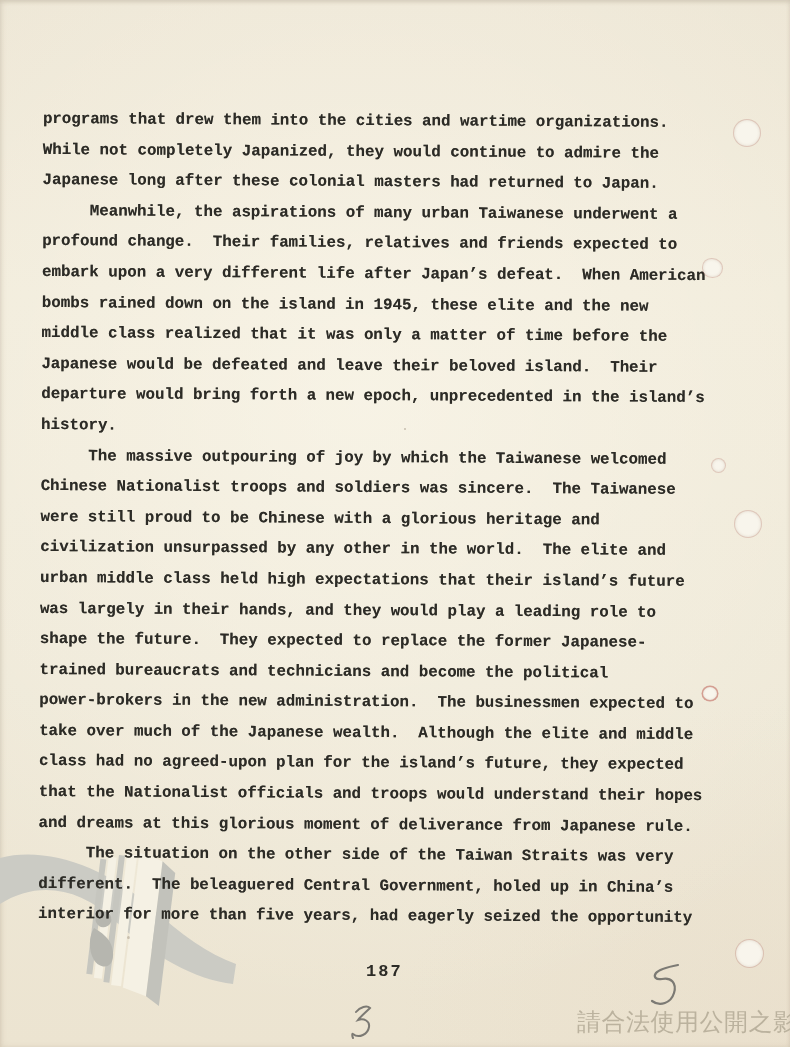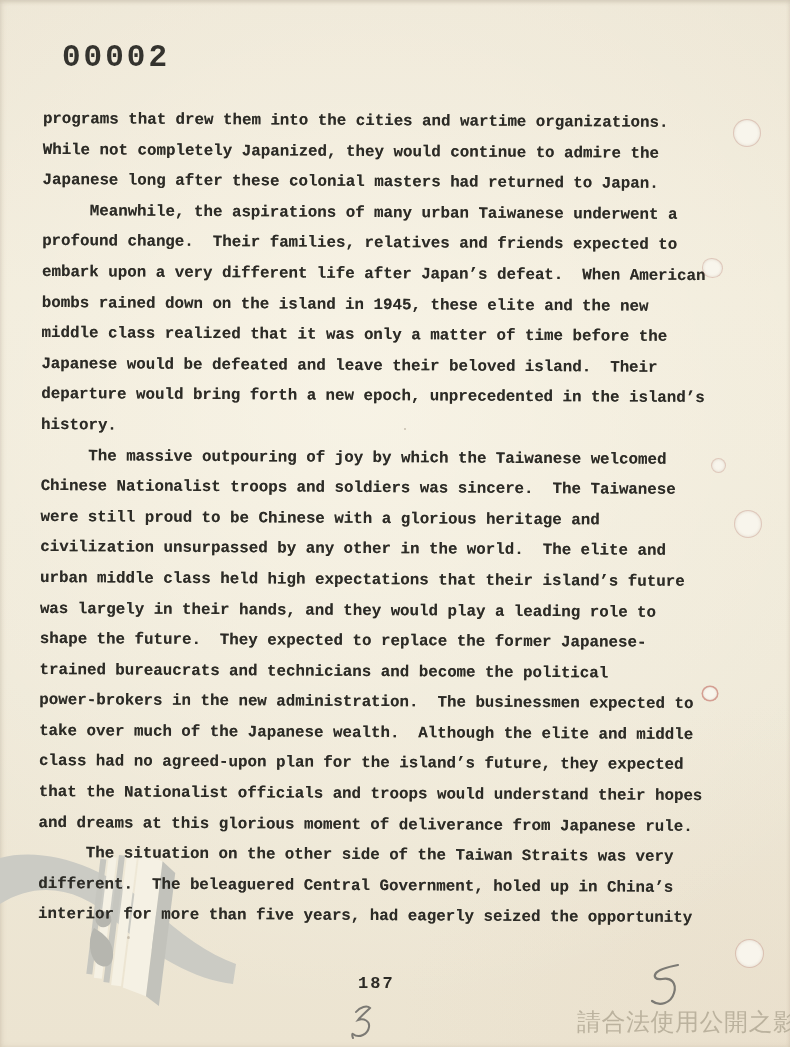--- a/index.html
+++ b/index.html
@@ -22,23 +22,23 @@
   .typewriter {
     position:absolute; left:43px; top:104px; width:690px;
     font:700 15.8px/30.6px "Liberation Mono", monospace;
     color:#2c2b26; white-space:pre;
     transform:rotate(0.35deg); transform-origin:0 0;
     text-shadow:0 0 0.4px rgba(44,43,38,0.55);
   }
   .tline { height:30.6px; }
 
   .pagenum {
-    position:absolute; left:358px; top:963px;
+    position:absolute; left:366px; top:963px;
     font:700 17px/1 "Liberation Mono", monospace;
-    color:#2c2b26; letter-spacing:2px;margin-top:12px;
+    color:#2c2b26; letter-spacing:2px;
   }
 
   .cjk-watermark {
     position:absolute; left:577px; top:1008px;
     font:400 24px/1.2 "Liberation Serif", serif;
     color:#b9b09c; letter-spacing:0.5px; white-space:nowrap; opacity:0.95;
   }
 
   .logo { position:absolute; left:0; top:852px; width:240px; height:155px; }
 
@@ -79,21 +79,20 @@
       <rect x="111" y="6" width="6" height="128" fill="#c6c6bf"></rect>
       <rect x="119" y="4" width="10" height="132" fill="#f5f1e4"></rect>
       <polygon points="131,1 155,7 155,143 131,137" fill="#f5f1e4"></polygon>
       <polygon points="155,7 169,17 169,151 155,143" fill="#c2c2bb"></polygon>
     </g>
 
     <path d="M100,60 a8,8 0 1 1 -0.2,0.1 Z
          M94,76 C89,84 88,98 94,108 C99,116 109,117 112,109 C115,101 112,90 105,84 C101,80 97,78 94,76 Z" fill="#b6b6af"></path>
   </svg>
 
-  <div class="stamp">00002</div>
 
   <div class="typewriter"><div class="tline">programs that drew them into the cities and wartime organizations.</div><div class="tline">While not completely Japanized, they would continue to admire the</div><div class="tline">Japanese long after these colonial masters had returned to Japan.</div><div class="tline">     Meanwhile, the aspirations of many urban Taiwanese underwent a</div><div class="tline">profound change.  Their families, relatives and friends expected to</div><div class="tline">embark upon a very different life after Japan’s defeat.  When American</div><div class="tline">bombs rained down on the island in 1945, these elite and the new</div><div class="tline">middle class realized that it was only a matter of time before the</div><div class="tline">Japanese would be defeated and leave their beloved island.  Their</div><div class="tline">departure would bring forth a new epoch, unprecedented in the island’s</div><div class="tline">history.</div><div class="tline">     The massive outpouring of joy by which the Taiwanese welcomed</div><div class="tline">Chinese Nationalist troops and soldiers was sincere.  The Taiwanese</div><div class="tline">were still proud to be Chinese with a glorious heritage and</div><div class="tline">civilization unsurpassed by any other in the world.  The elite and</div><div class="tline">urban middle class held high expectations that their island’s future</div><div class="tline">was largely in their hands, and they would play a leading role to</div><div class="tline">shape the future.  They expected to replace the former Japanese-</div><div class="tline">trained bureaucrats and technicians and become the political</div><div class="tline">power-brokers in the new administration.  The businessmen expected to</div><div class="tline">take over much of the Japanese wealth.  Although the elite and middle</div><div class="tline">class had no agreed-upon plan for the island’s future, they expected</div><div class="tline">that the Nationalist officials and troops would understand their hopes</div><div class="tline">and dreams at this glorious moment of deliverance from Japanese rule.</div><div class="tline">     The situation on the other side of the Taiwan Straits was very</div><div class="tline">different.  The beleaguered Central Government, holed up in China’s</div><div class="tline">interior for more than five years, had eagerly seized the opportunity</div></div>
 
   <div class="pagenum">187</div>
 
   <svg class="pencil pencil-5" viewBox="0 0 36 54" aria-label="5">
     <path d="M30,5 C20,7 11,9 8,13 C5,17 8,20 14,19 C23,17 29,23 26,33 C23,43 12,47 4,41" fill="none" stroke="#7c7a74" stroke-width="2.2" stroke-linecap="round"></path>
   </svg>
 
   <svg class="pencil pencil-3" viewBox="0 0 30 42" aria-label="3">

